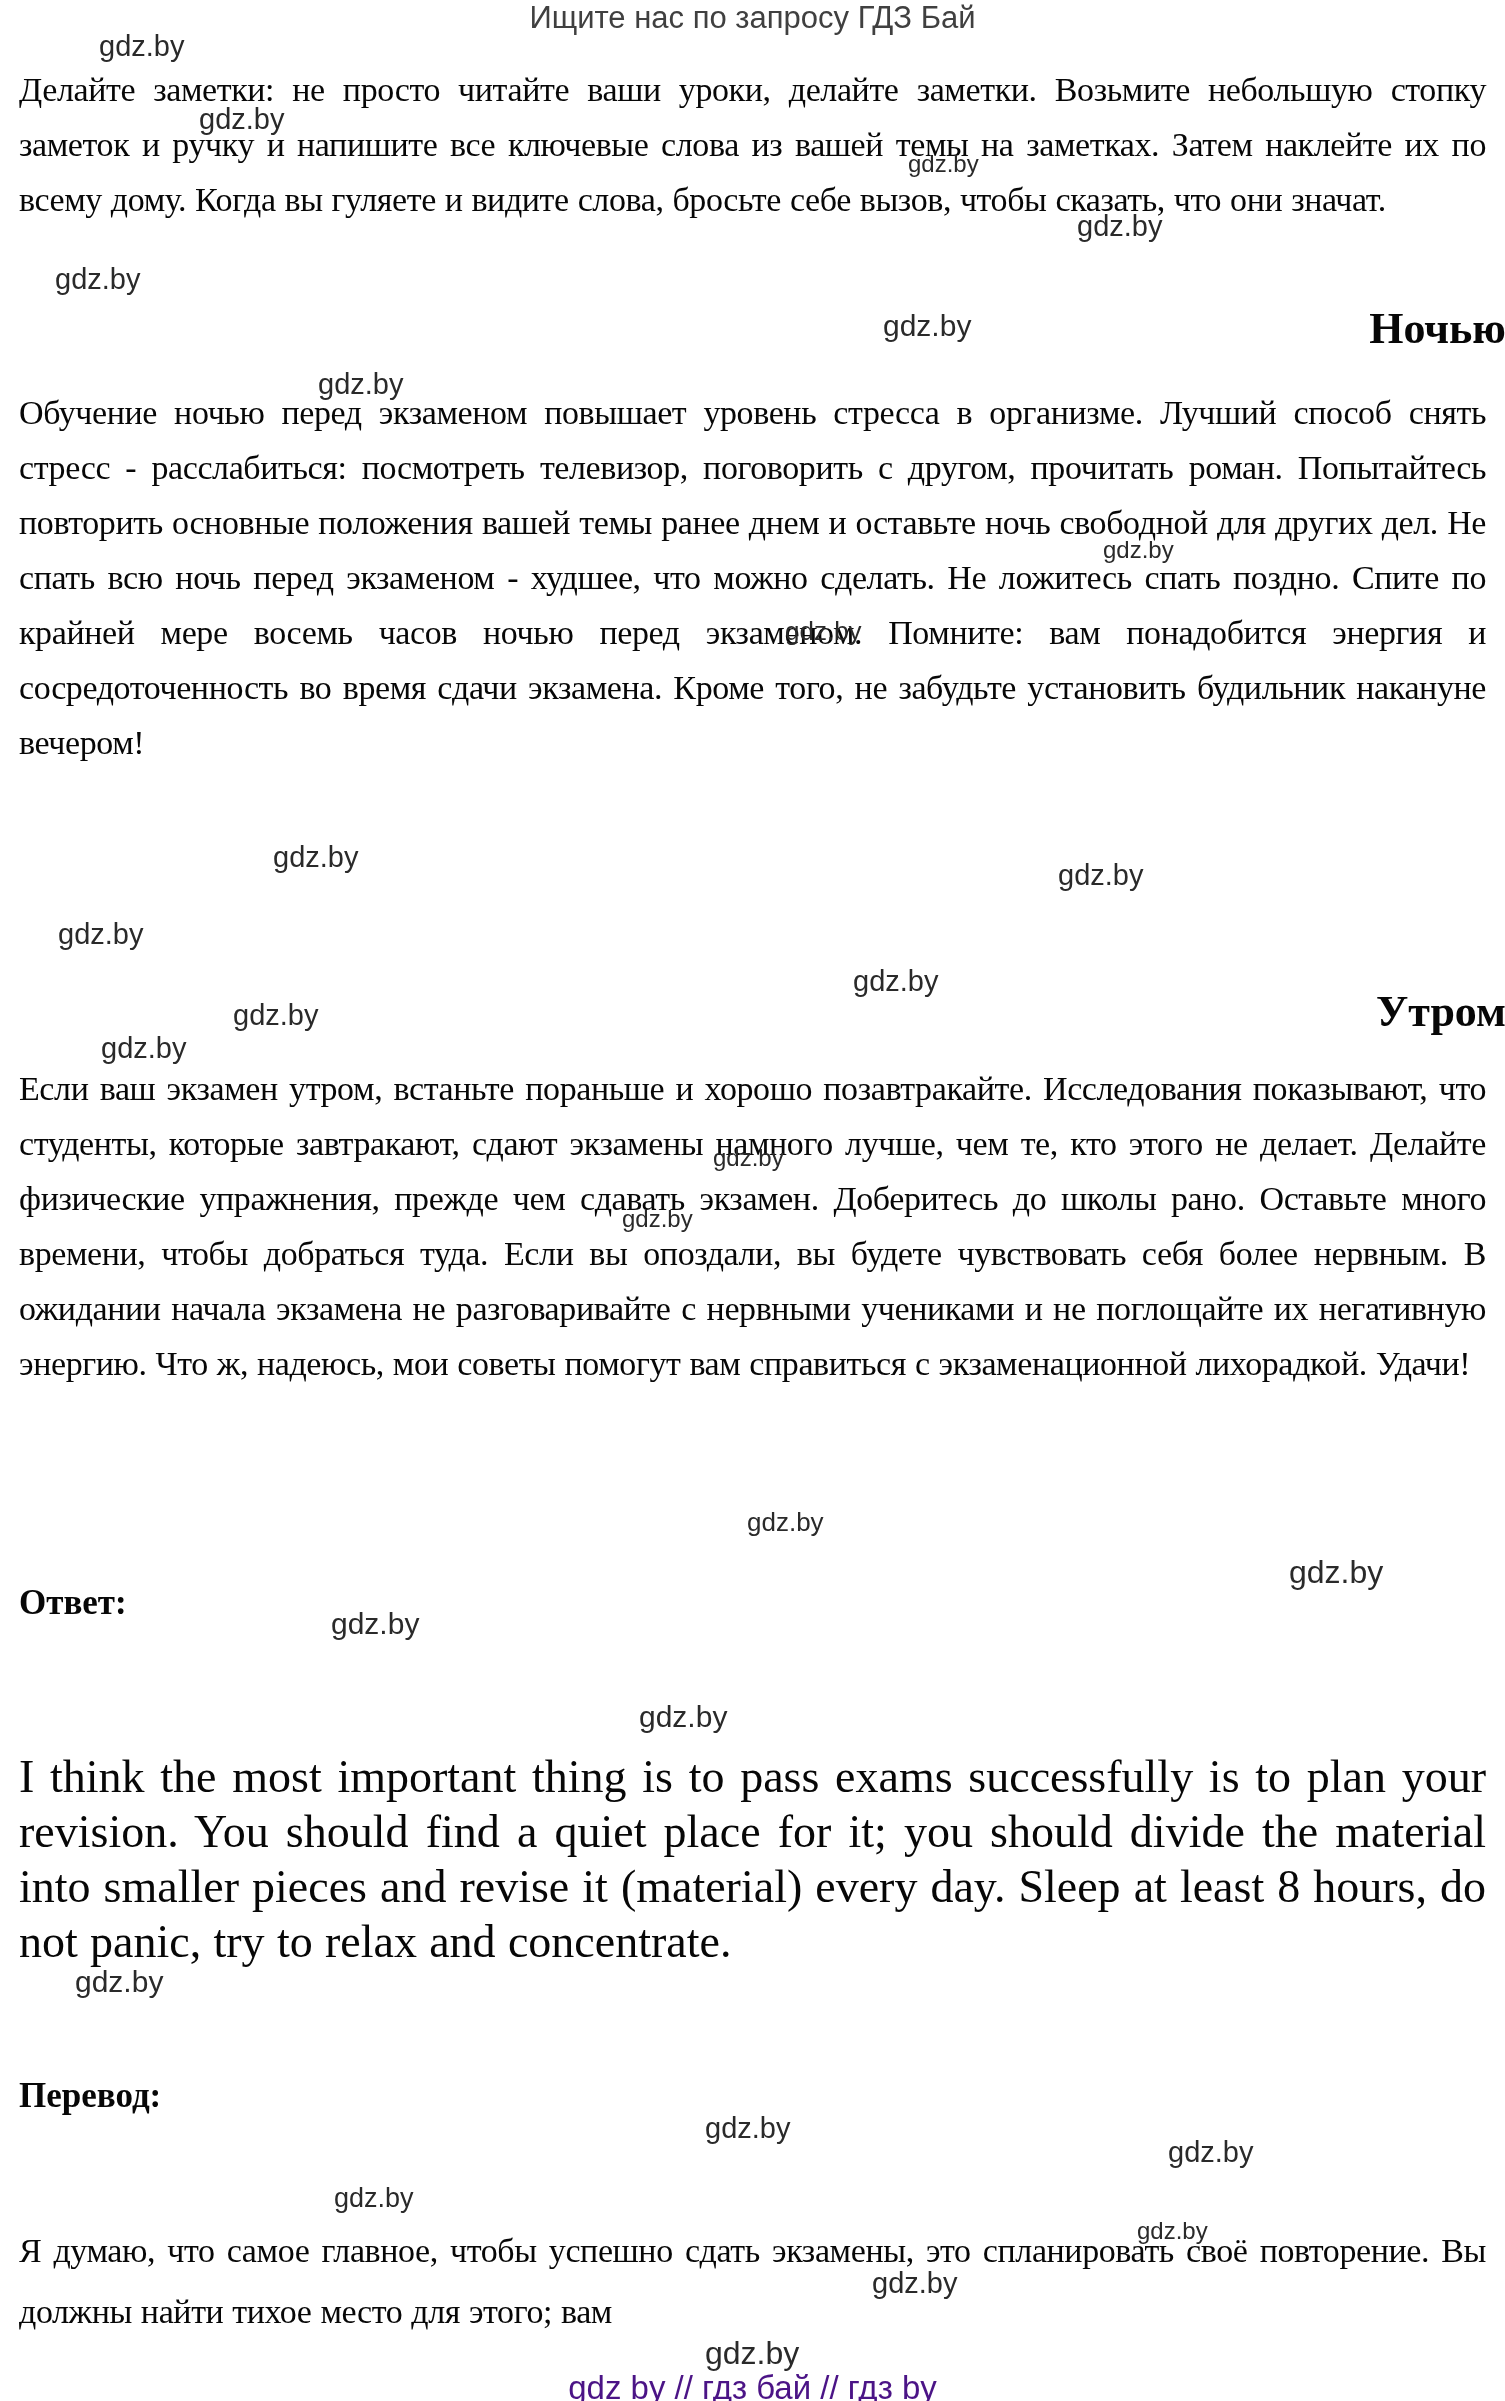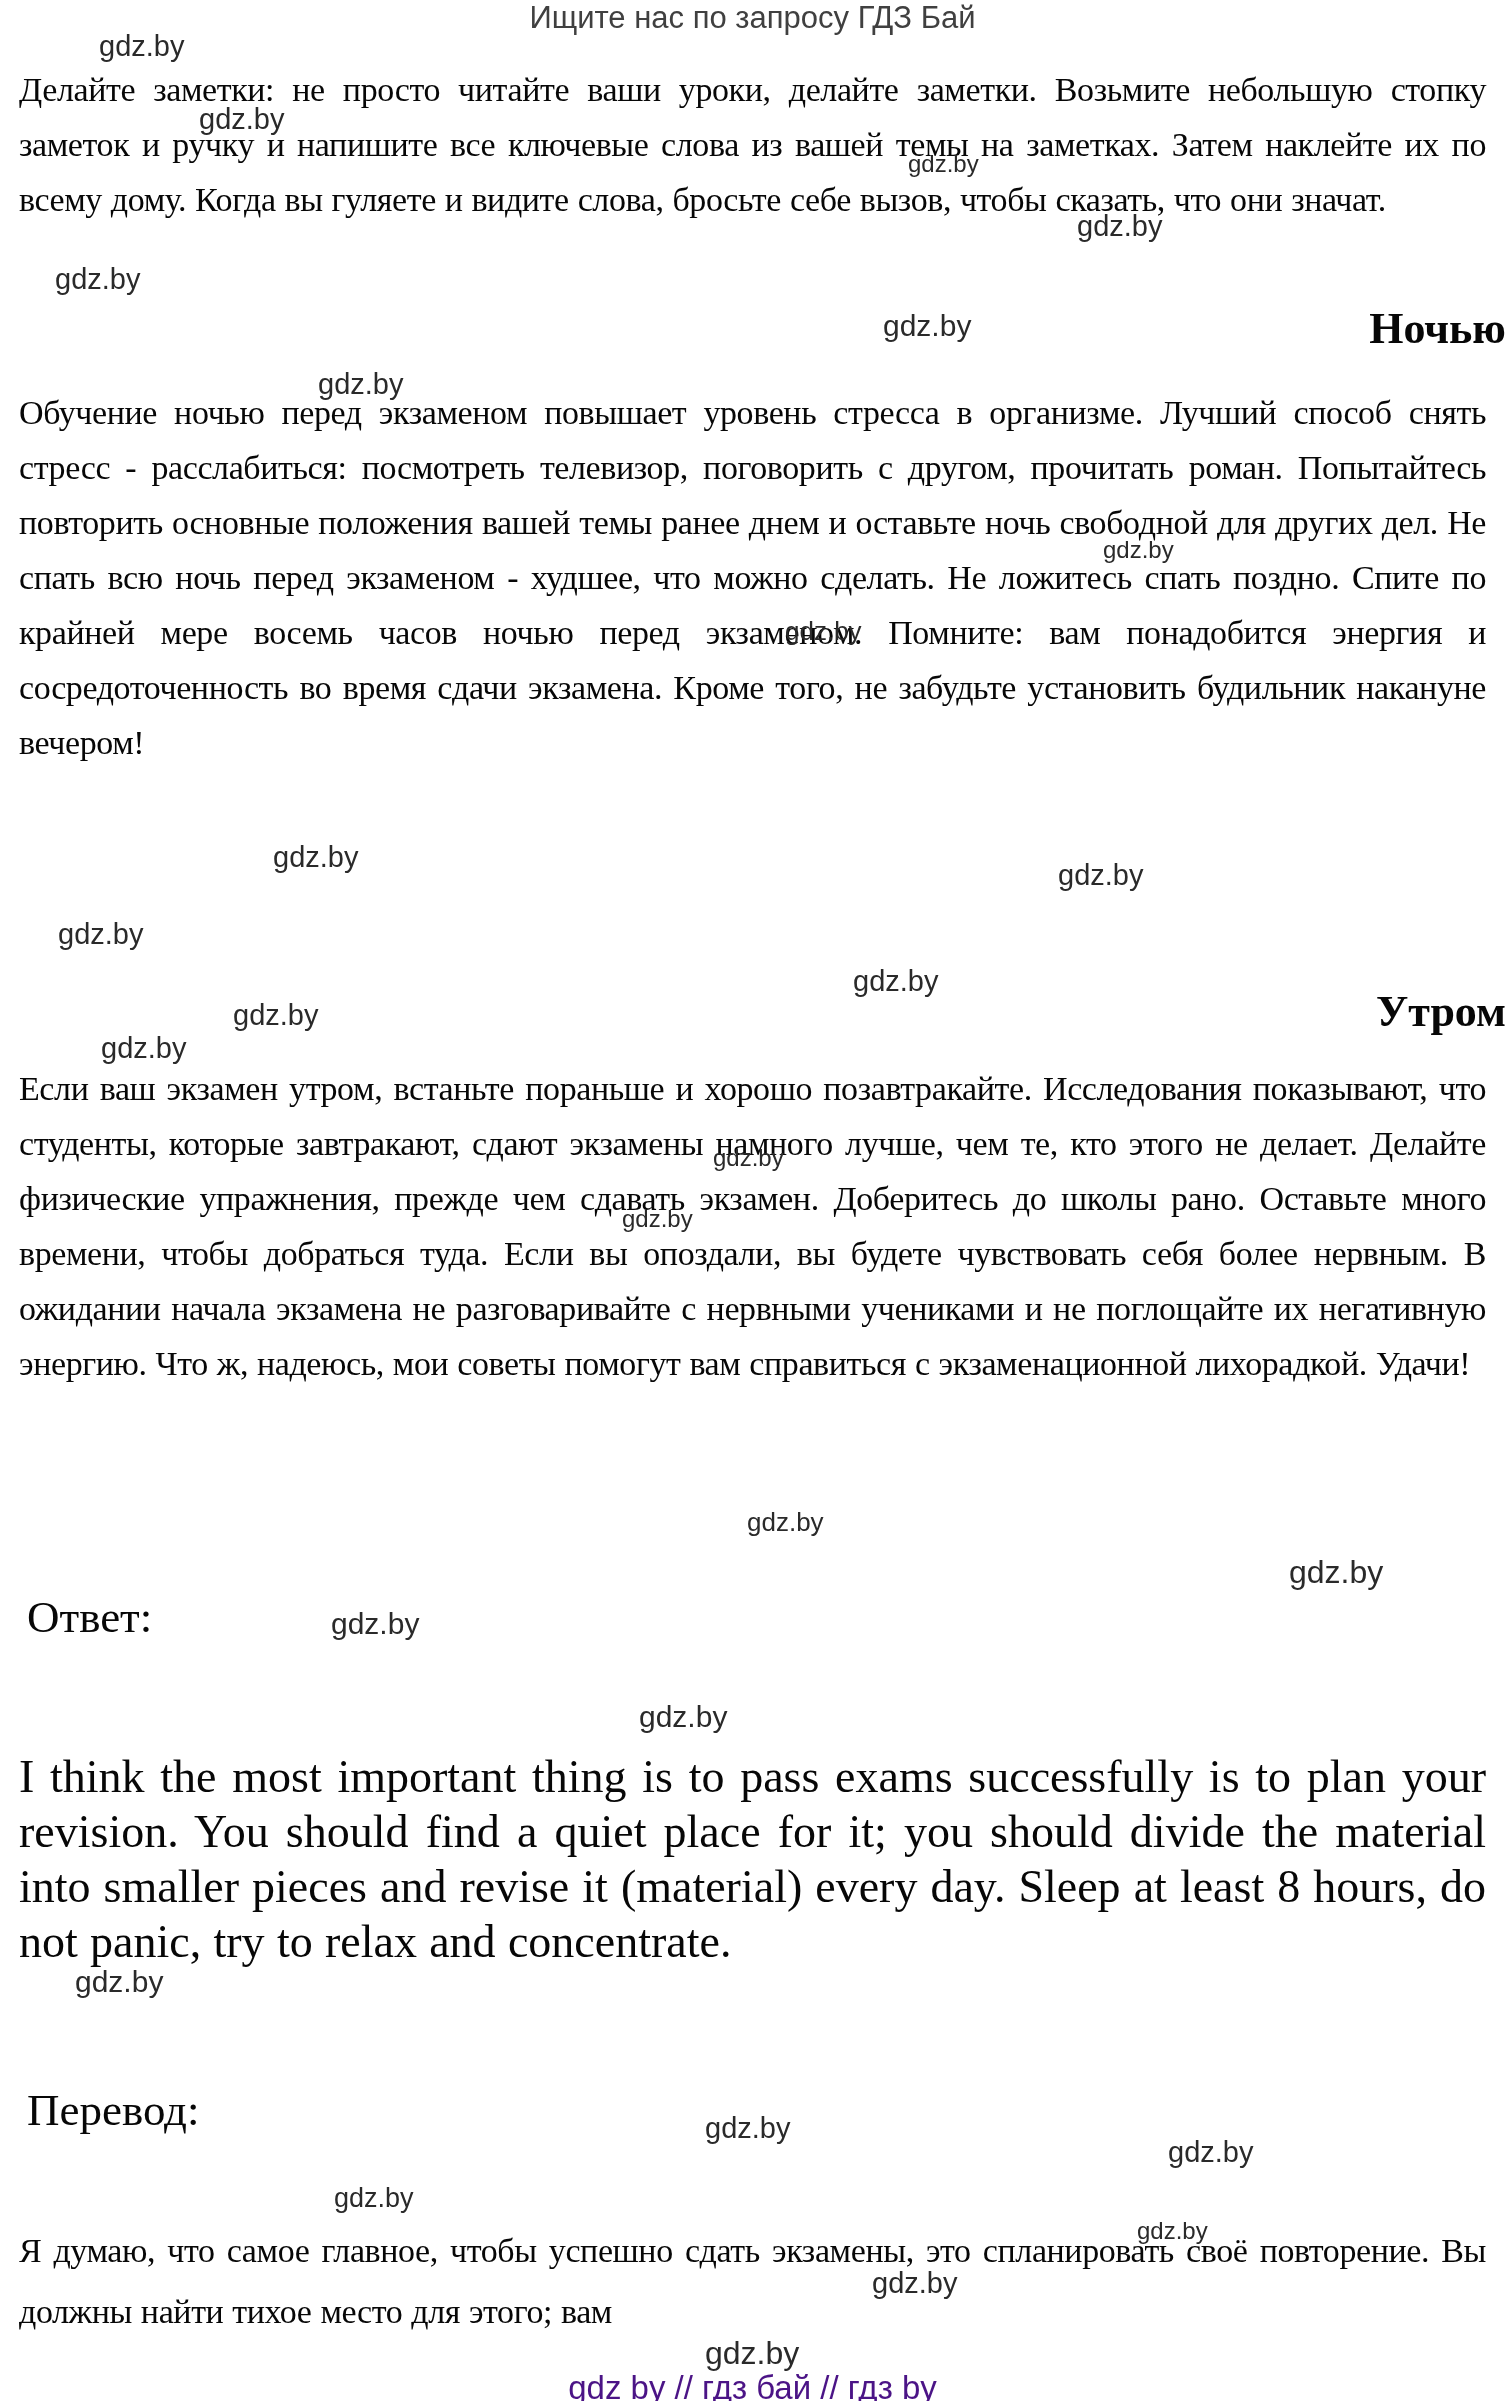--- a/index.html
+++ b/index.html
@@ -32,22 +32,22 @@
   .p-en{top:1749px;line-height:55px;font-size:46px;letter-spacing:0;}
   .p-final{top:2220px;line-height:61px;}
   .center-heading{
     position:absolute; left:12px; width:100%;
     margin:0; text-align:right;
     font-size:44px; font-weight:bold;
   }
   .h-night{top:303px;}
   .h-morning{top:986px;}
   .left-heading{
-    position:absolute; left:19px; margin:8px;
-    font-size:45px; font-weight:normal;
+    position:absolute; left:19px; margin:0;
+    font-size:35px; font-weight:bold;
   }
   .h-answer{top:1583px;}
   .h-translation{top:2076px;text-align:center;}
   .footer{
     position:absolute; top:2369px; left:0; width:100%;
     text-align:center;
     font-family:"Liberation Sans", sans-serif;
     font-weight:500;
     font-size:33px;
   }

